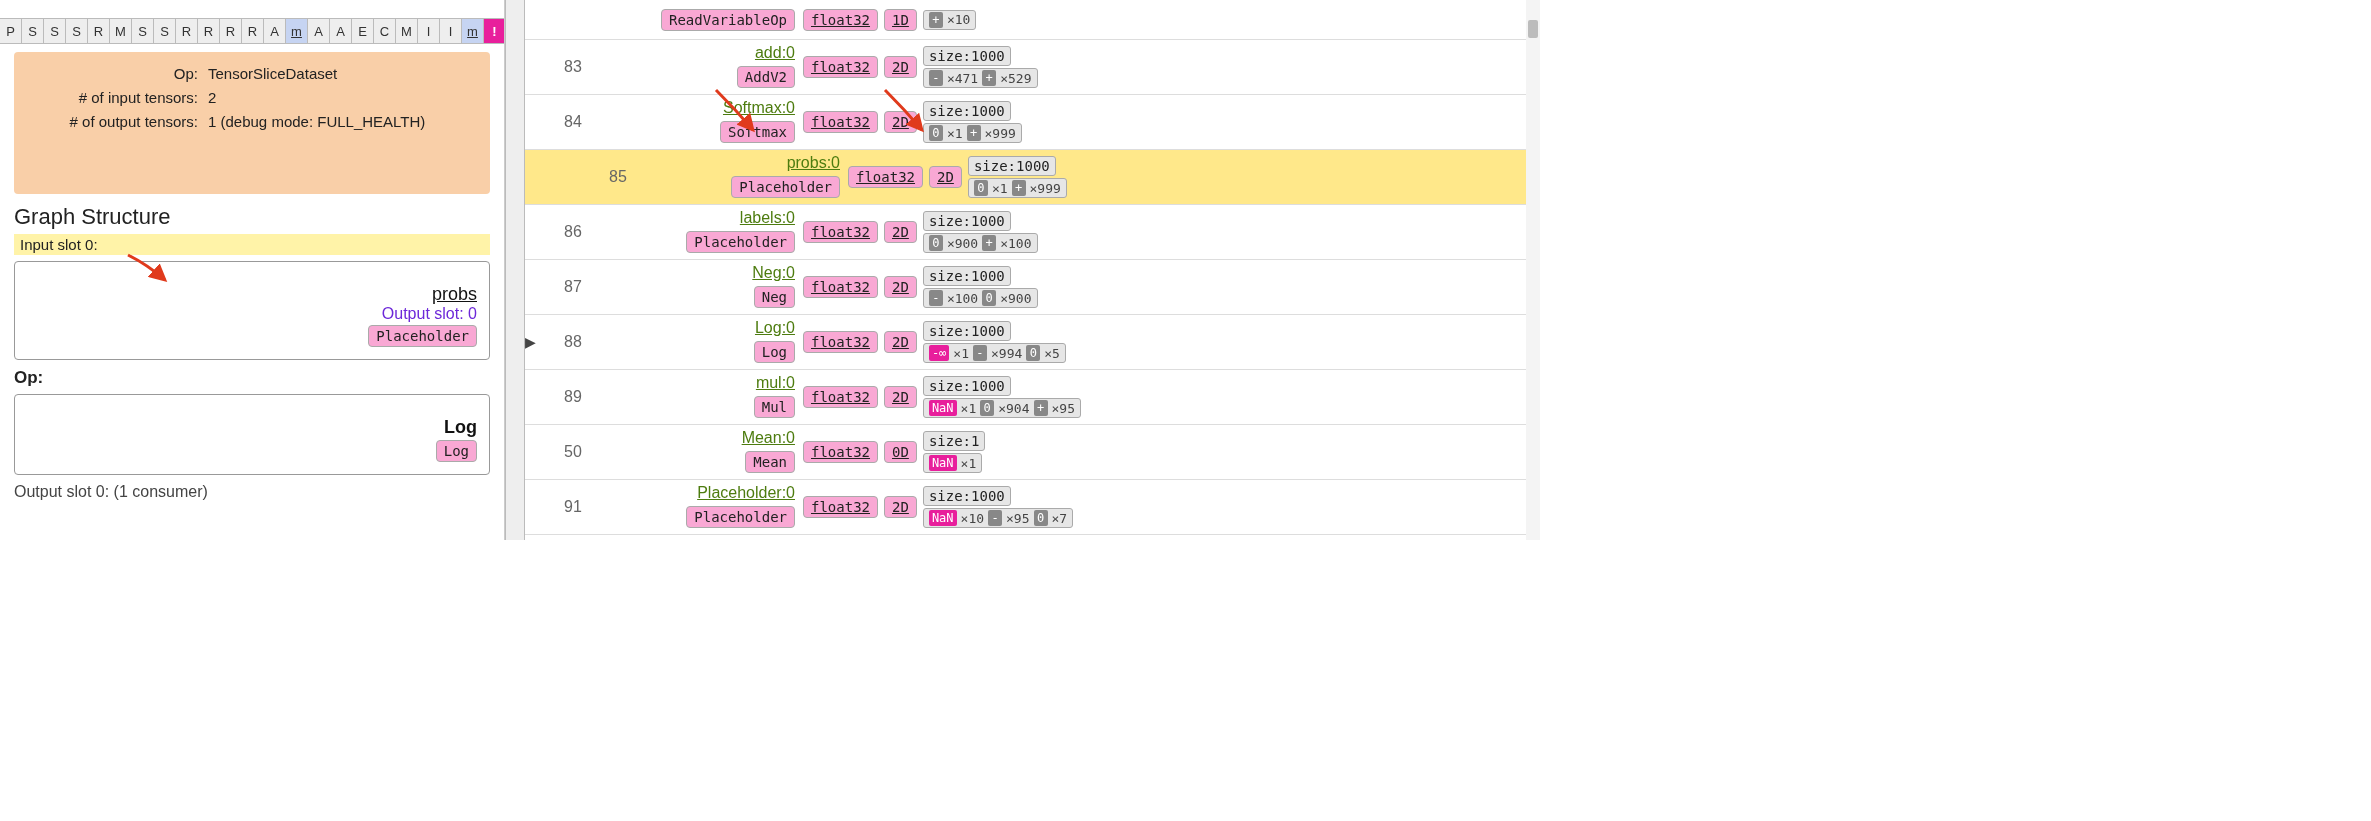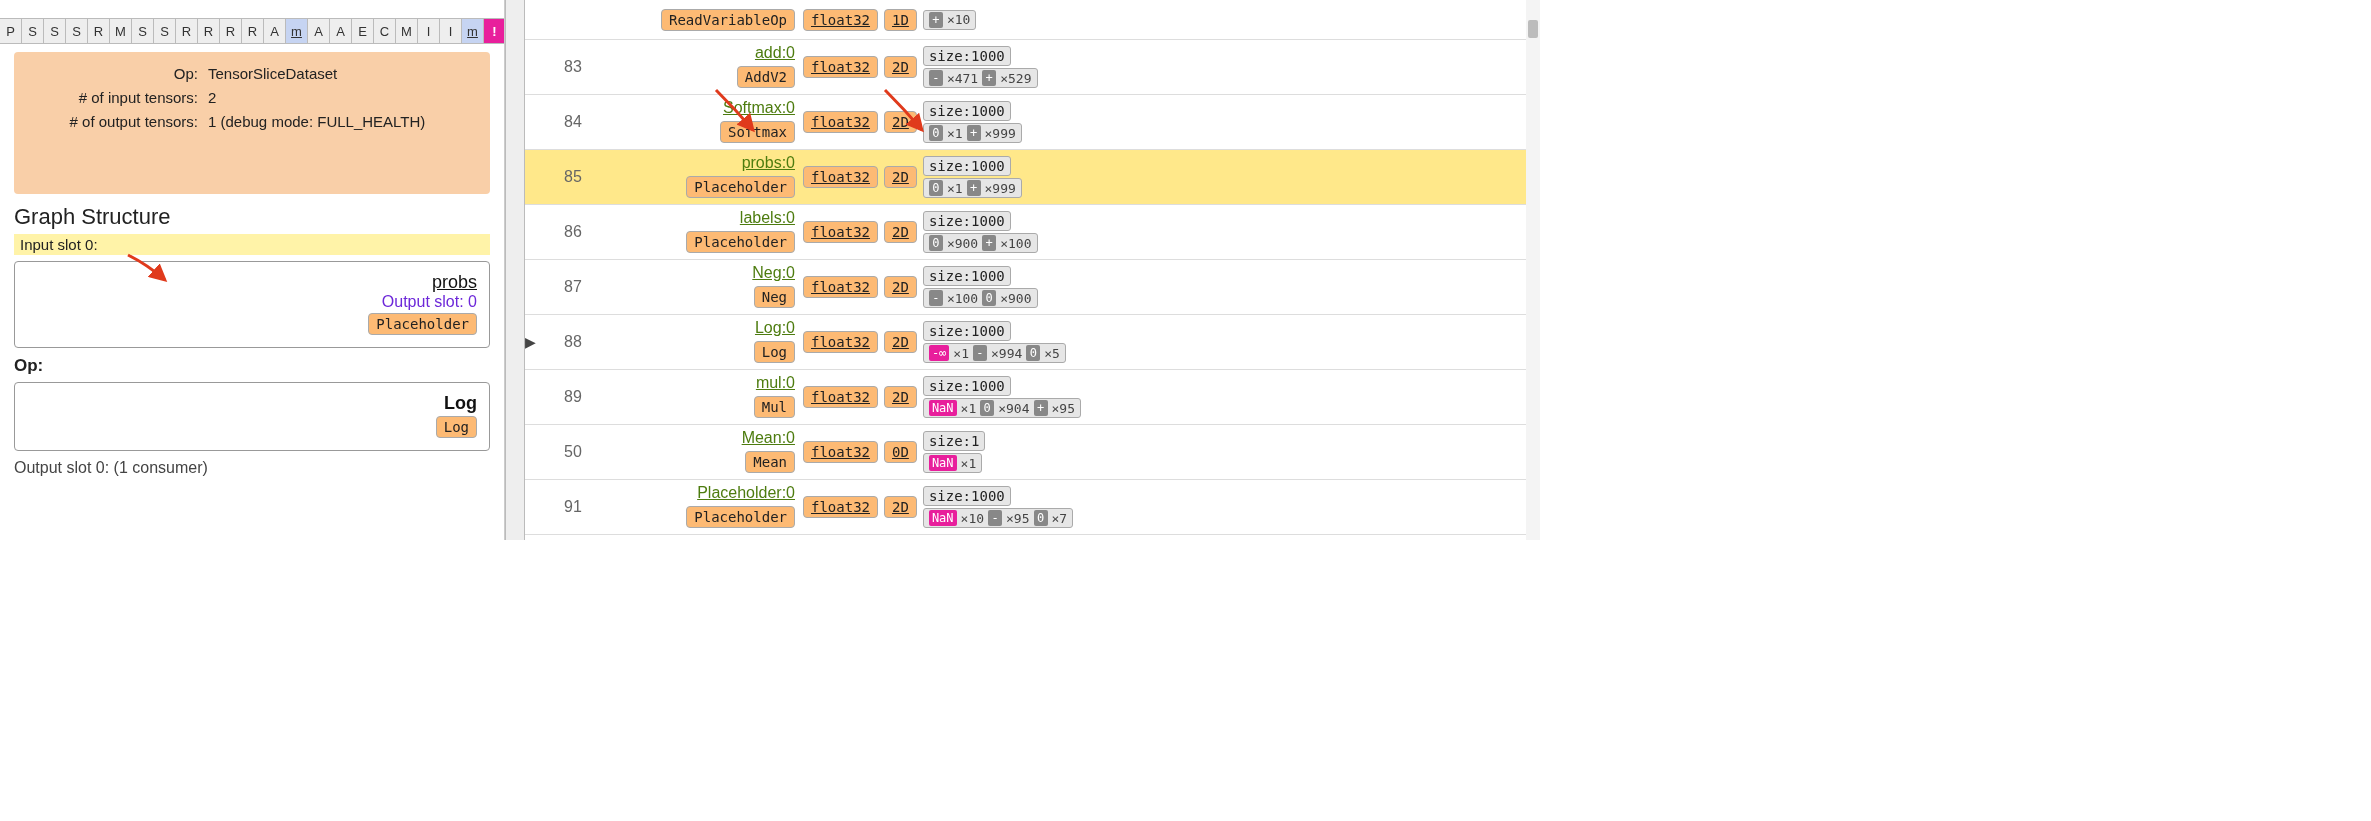--- a/index.html
+++ b/index.html
@@ -88,38 +88,38 @@
     background: #fff3a8;
     font-size: 15px;
     padding: 2px 6px;
     margin: 0 14px;
     display: block;
   }
   .node-box {
     border: 1.5px solid #999;
     border-radius: 4px;
     margin: 6px 14px 8px 14px;
-    padding: 10px 12px 10px 12px;
+    padding: 22px 12px 10px 12px;
     text-align: right;
     position: relative;
   }
   .node-main {
     font-size: 18px;
     text-decoration: underline;
     color: #111;
   }
   .node-sub {
     font-size: 16px;
     color: #6d28d9;
   }
   .chip {
     display: inline-block;
     font-family: "Menlo","Consolas",monospace;
     font-size: 14px;
-    background: #fdba74;
+    background: #f9a8d4;
     border: 1px solid #aaa;
     border-radius: 4px;
     padding: 2px 7px;
     margin: 2px 0;
   }
   .op-heading {
     font-size: 17px;
     font-weight: bold;
     margin: 6px 14px 2px 14px;
   }
@@ -147,21 +147,21 @@
   }
   .tensor-row {
     display: flex;
     align-items: center;
     border-bottom: 1px solid #ddd;
     padding: 4px 4px 4px 0;
     min-height: 40px;
     font-size: 15px;
     position: relative;
   }
-  .tensor-row.highlight { background: #ffe88a; }
+  .tensor-row.highlight { background: #ffe88a; padding-left: 45px; }
   .row-index {
     width: 60px;
     text-align: center;
     color: #666;
     font-size: 16px;
   }
   .row-expand {
     width: 18px;
     color: #444;
     font-size: 14px;

